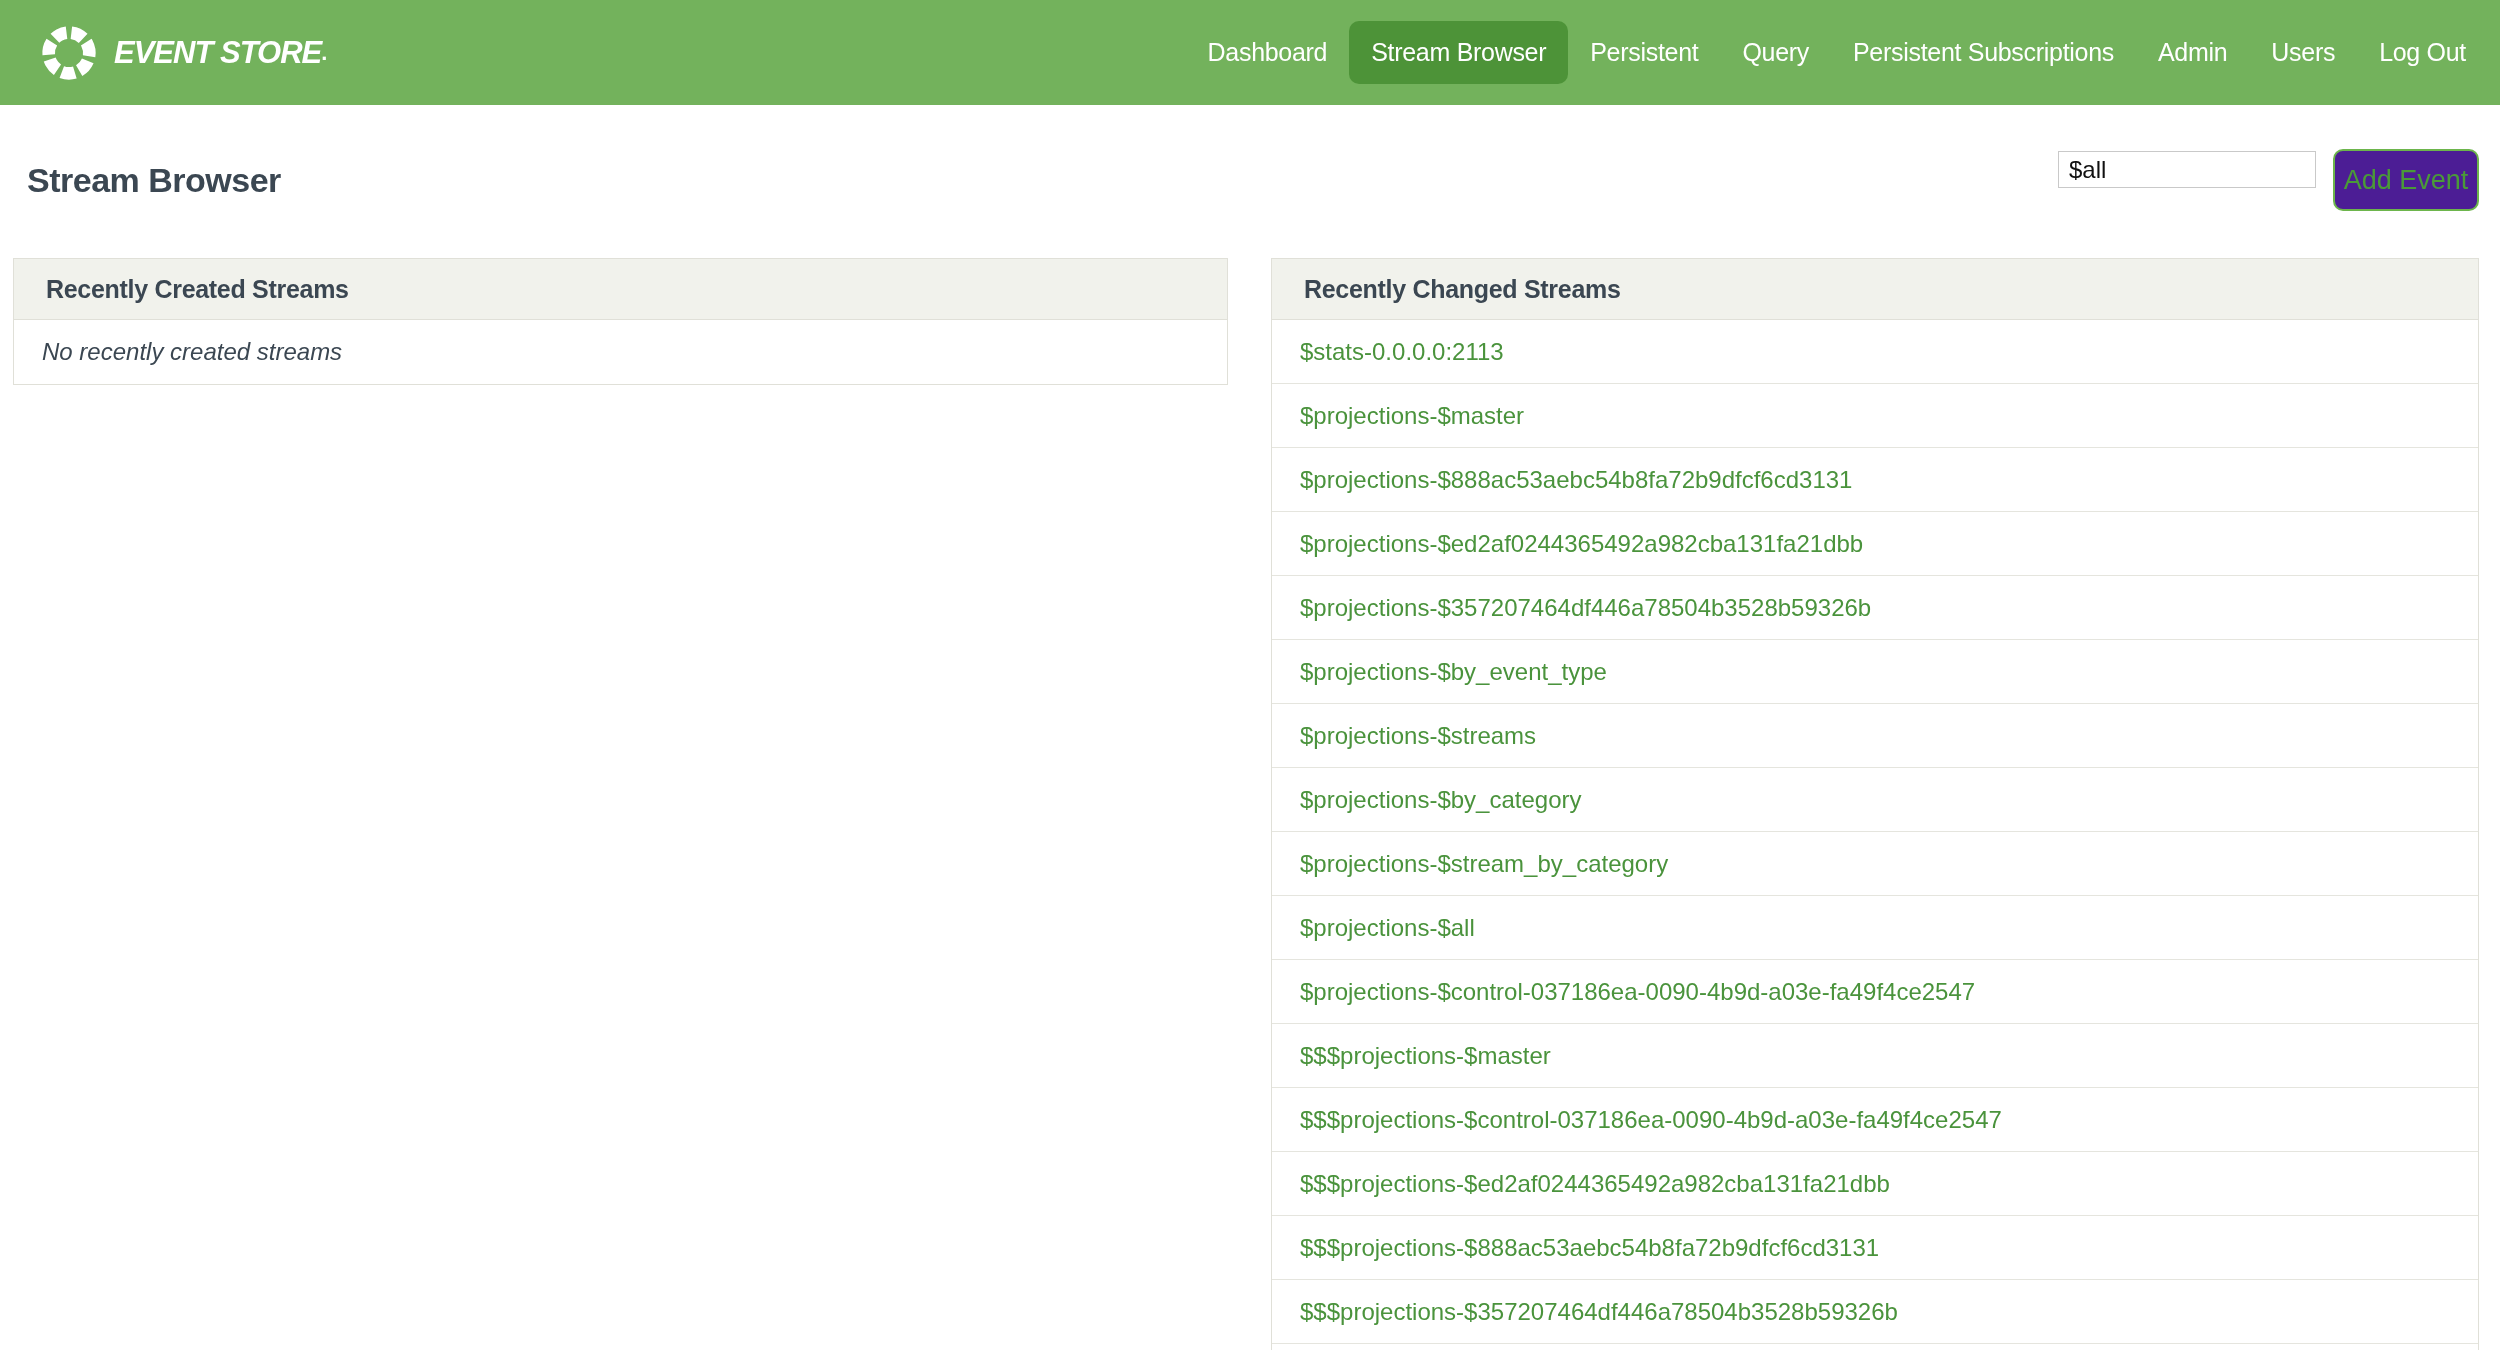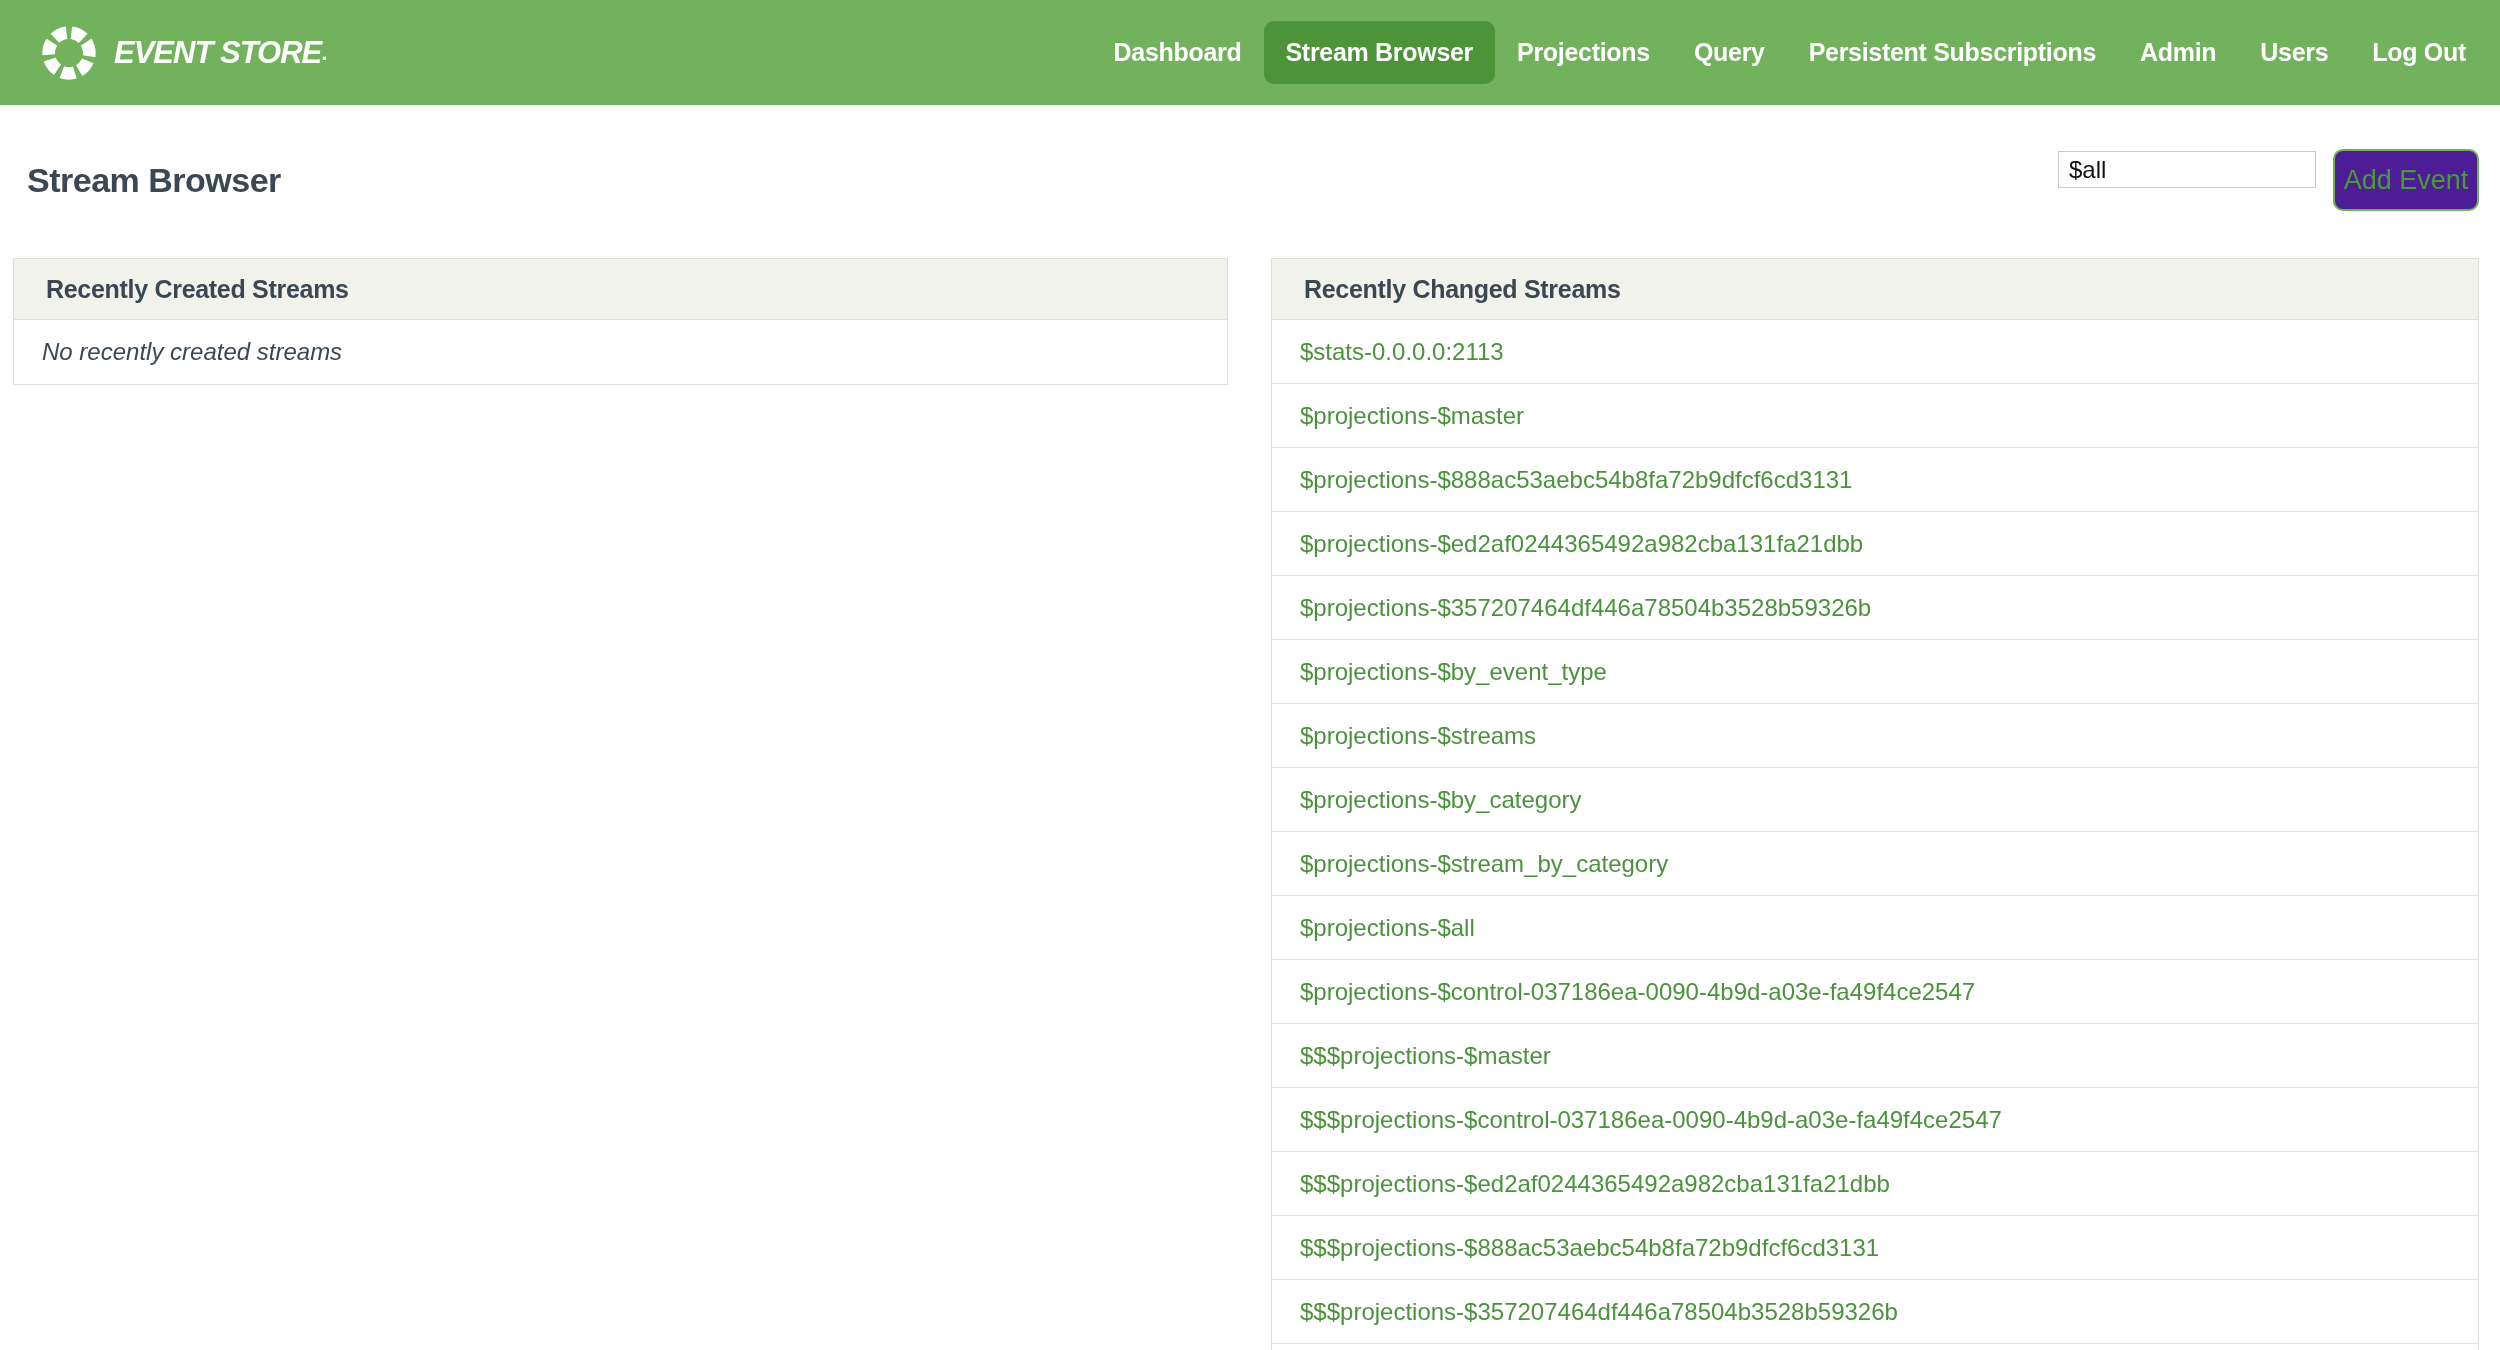--- a/index.html
+++ b/index.html
@@ -9,21 +9,21 @@
   
   .topbar { height: 105px; background: #73b25c; display: flex; align-items: center;
     padding: 8px 12px; }
   .brand { display: flex; align-items: center; margin-left: 26px; }
   .brand-icon { width: 62px; height: 62px; margin-right: 14px; }
   .brand-text { color: #ffffff; font-size: 31px; font-weight: bold; font-style: italic;
     letter-spacing: -1px; white-space: nowrap; }
   .brand-dot { color: #ffffff; font-size: 22px; font-weight: bold; }
 
   .nav { margin-left: auto; display: flex; align-items: center; }
-  .nav-item { color: #ffffff; font-size: 25px; font-weight: bold; letter-spacing: -0.3px;
+  .nav-item { color: #ffffff; font-size: 25px; font-weight: normal; letter-spacing: -0.3px;
     padding: 17px 22px; border-radius: 10px; cursor: pointer; white-space: nowrap; }
   .nav-item.active { background: #4d9338; }
 
   
   .page-header { display: flex; align-items: center; padding: 43px 21px 0 27px; height: 107px; }
   .page-title { font-size: 34px; font-weight: bold; color: #3b4752; letter-spacing: -0.5px; }
   .header-actions { margin-left: auto; display: flex; align-items: flex-start; }
   .stream-input { width: 258px; height: 37px; border: 1px solid #c9c9c9; background: #ffffff;
     font-size: 24px; color: #111111; padding: 8px 10px; outline: none;
     font-family: "Liberation Sans", sans-serif; margin-top: 2px; }
@@ -54,21 +54,21 @@
   <div class="brand">
     <svg class="brand-icon" viewBox="0 0 64 64">
       <circle cx="32" cy="32" r="21" fill="none" stroke="#ffffff" stroke-width="13" stroke-dasharray="13.5 5" transform="rotate(-28 32 32)"></circle>
     </svg>
     <span class="brand-text">EVENT STORE</span>
       <span class="brand-dot">.</span>
   </div>
   <div class="nav">
       <div class="nav-item">Dashboard</div>
       <div class="nav-item active">Stream Browser</div>
-      <div class="nav-item">Projections</div>
+      <div class="nav-item">Persistent</div>
       <div class="nav-item">Query</div>
       <div class="nav-item">Persistent Subscriptions</div>
       <div class="nav-item">Admin</div>
       <div class="nav-item">Users</div>
       <div class="nav-item">Log Out</div>
     </div>
 </div>
 
 <div class="page-header">
   <h1 class="page-title">Stream Browser</h1>

